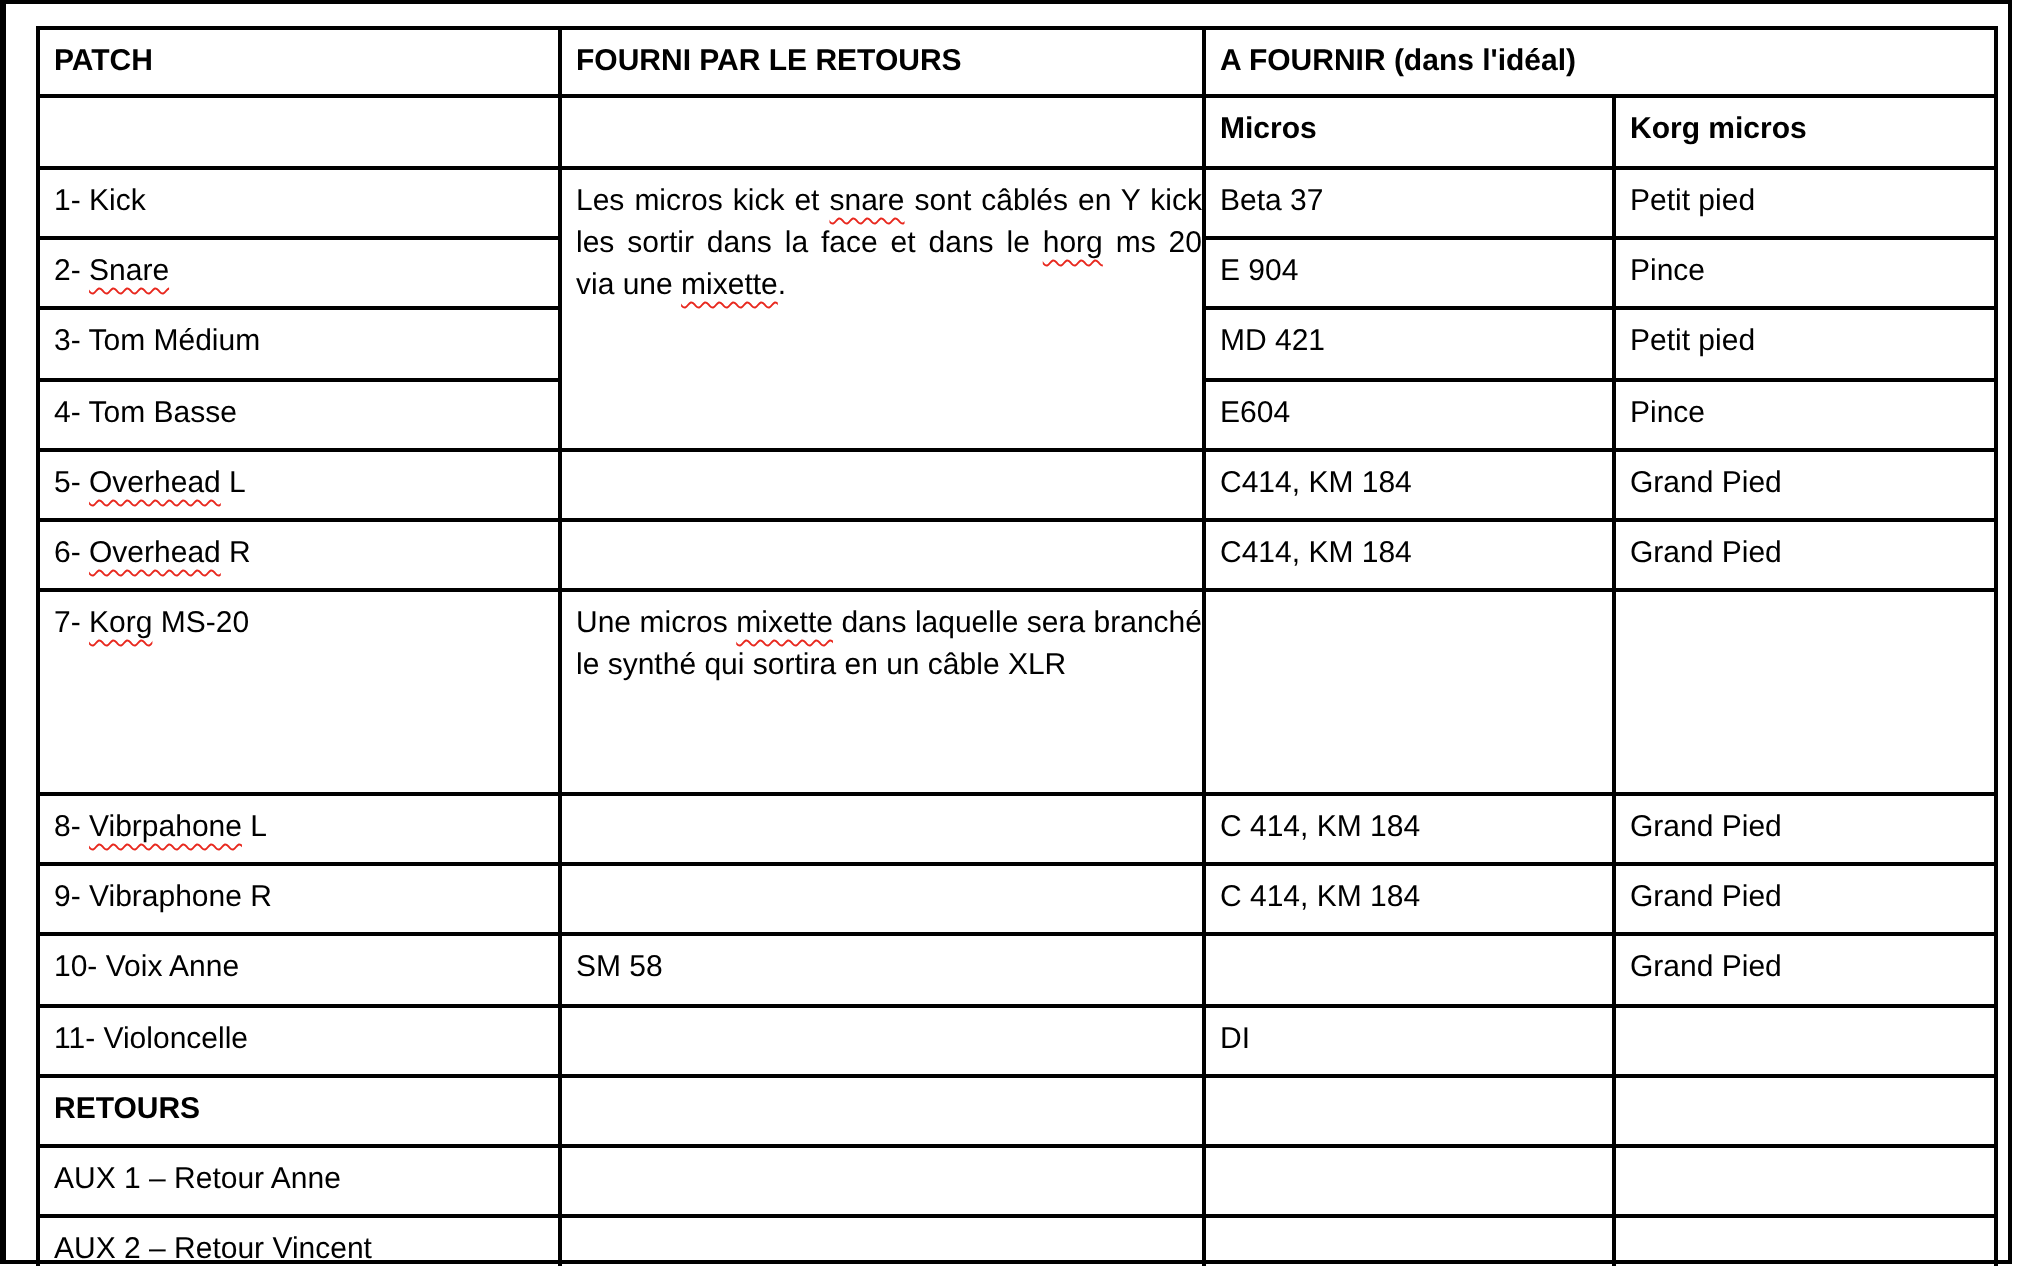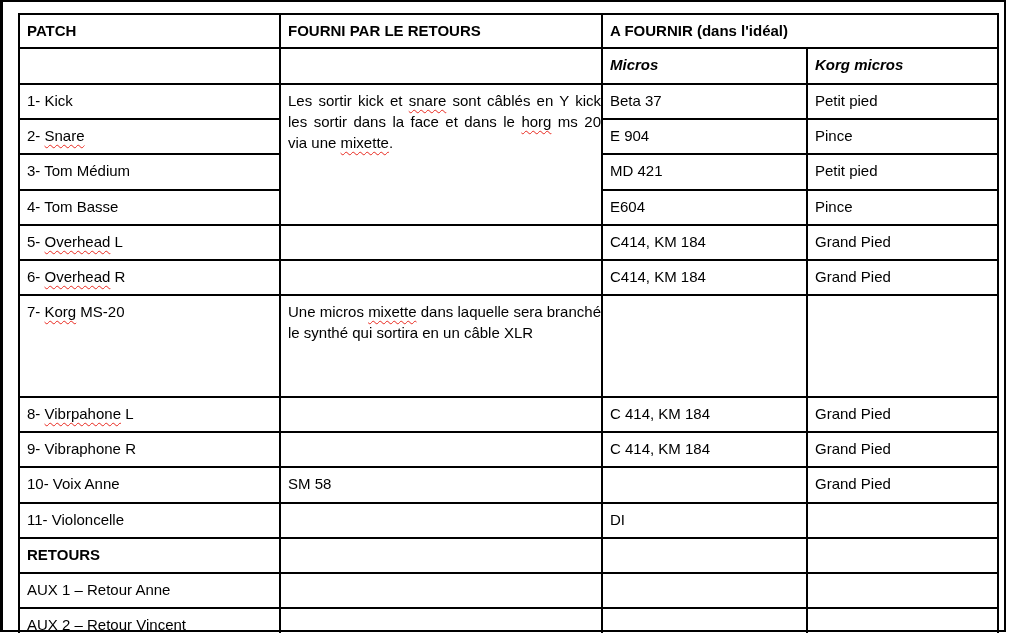--- a/index.html
+++ b/index.html
@@ -24,21 +24,21 @@
   }
   .patch-table td {
     border:2px solid var(--ink);
     vertical-align:top;
     padding:5px 0 2px 7px;
     overflow:hidden;
     line-height:21px;
     margin-top:26px;
   }
   .b  { font-weight:bold; }
-  .bi { font-weight:bold; font-style:italic; }
+  .bi { font-weight:bold; }
   .note { text-align:justify; line-height:22px; padding-top:6px; }
   .h34{height:34px} .h36{height:36px} .h35{height:35px} .h82{height:102px} .h32{height:32px}
   .sq {
     text-decoration:underline;
     text-decoration-style:wavy;
     text-decoration-color:var(--sq);
     text-decoration-thickness:1px;
     text-underline-offset:3px;
     text-decoration-skip-ink:none;
   }
@@ -65,21 +65,21 @@
 
     <tr class="h36">
       <td></td>
       <td></td>
       <td class="bi">Micros</td>
       <td class="bi">Korg micros</td>
     </tr>
 
     <tr class="h35">
       <td><span>1- Kick</span></td>
-      <td class="note" rowspan="4"><span>Les sortir kick et </span><span class="sq">snare</span><span> sont câblés en Y kick les sortir dans la face et dans le </span><span class="sq">horg</span><span> ms 20 via une </span><span class="sq">mixette</span><span>.</span></td>
+      <td class="note" rowspan="4"><span>Les micros kick et </span><span class="sq">snare</span><span> sont câblés en Y kick les sortir dans la face et dans le </span><span class="sq">horg</span><span> ms 20 via une </span><span class="sq">mixette</span><span>.</span></td>
       <td>Beta 37</td>
       <td>Petit pied</td>
     </tr>
 
     <tr class="h35">
       <td><span>2- </span><span class="sq">Snare</span></td>
       <td>E 904</td>
       <td>Pince</td>
     </tr>
 

